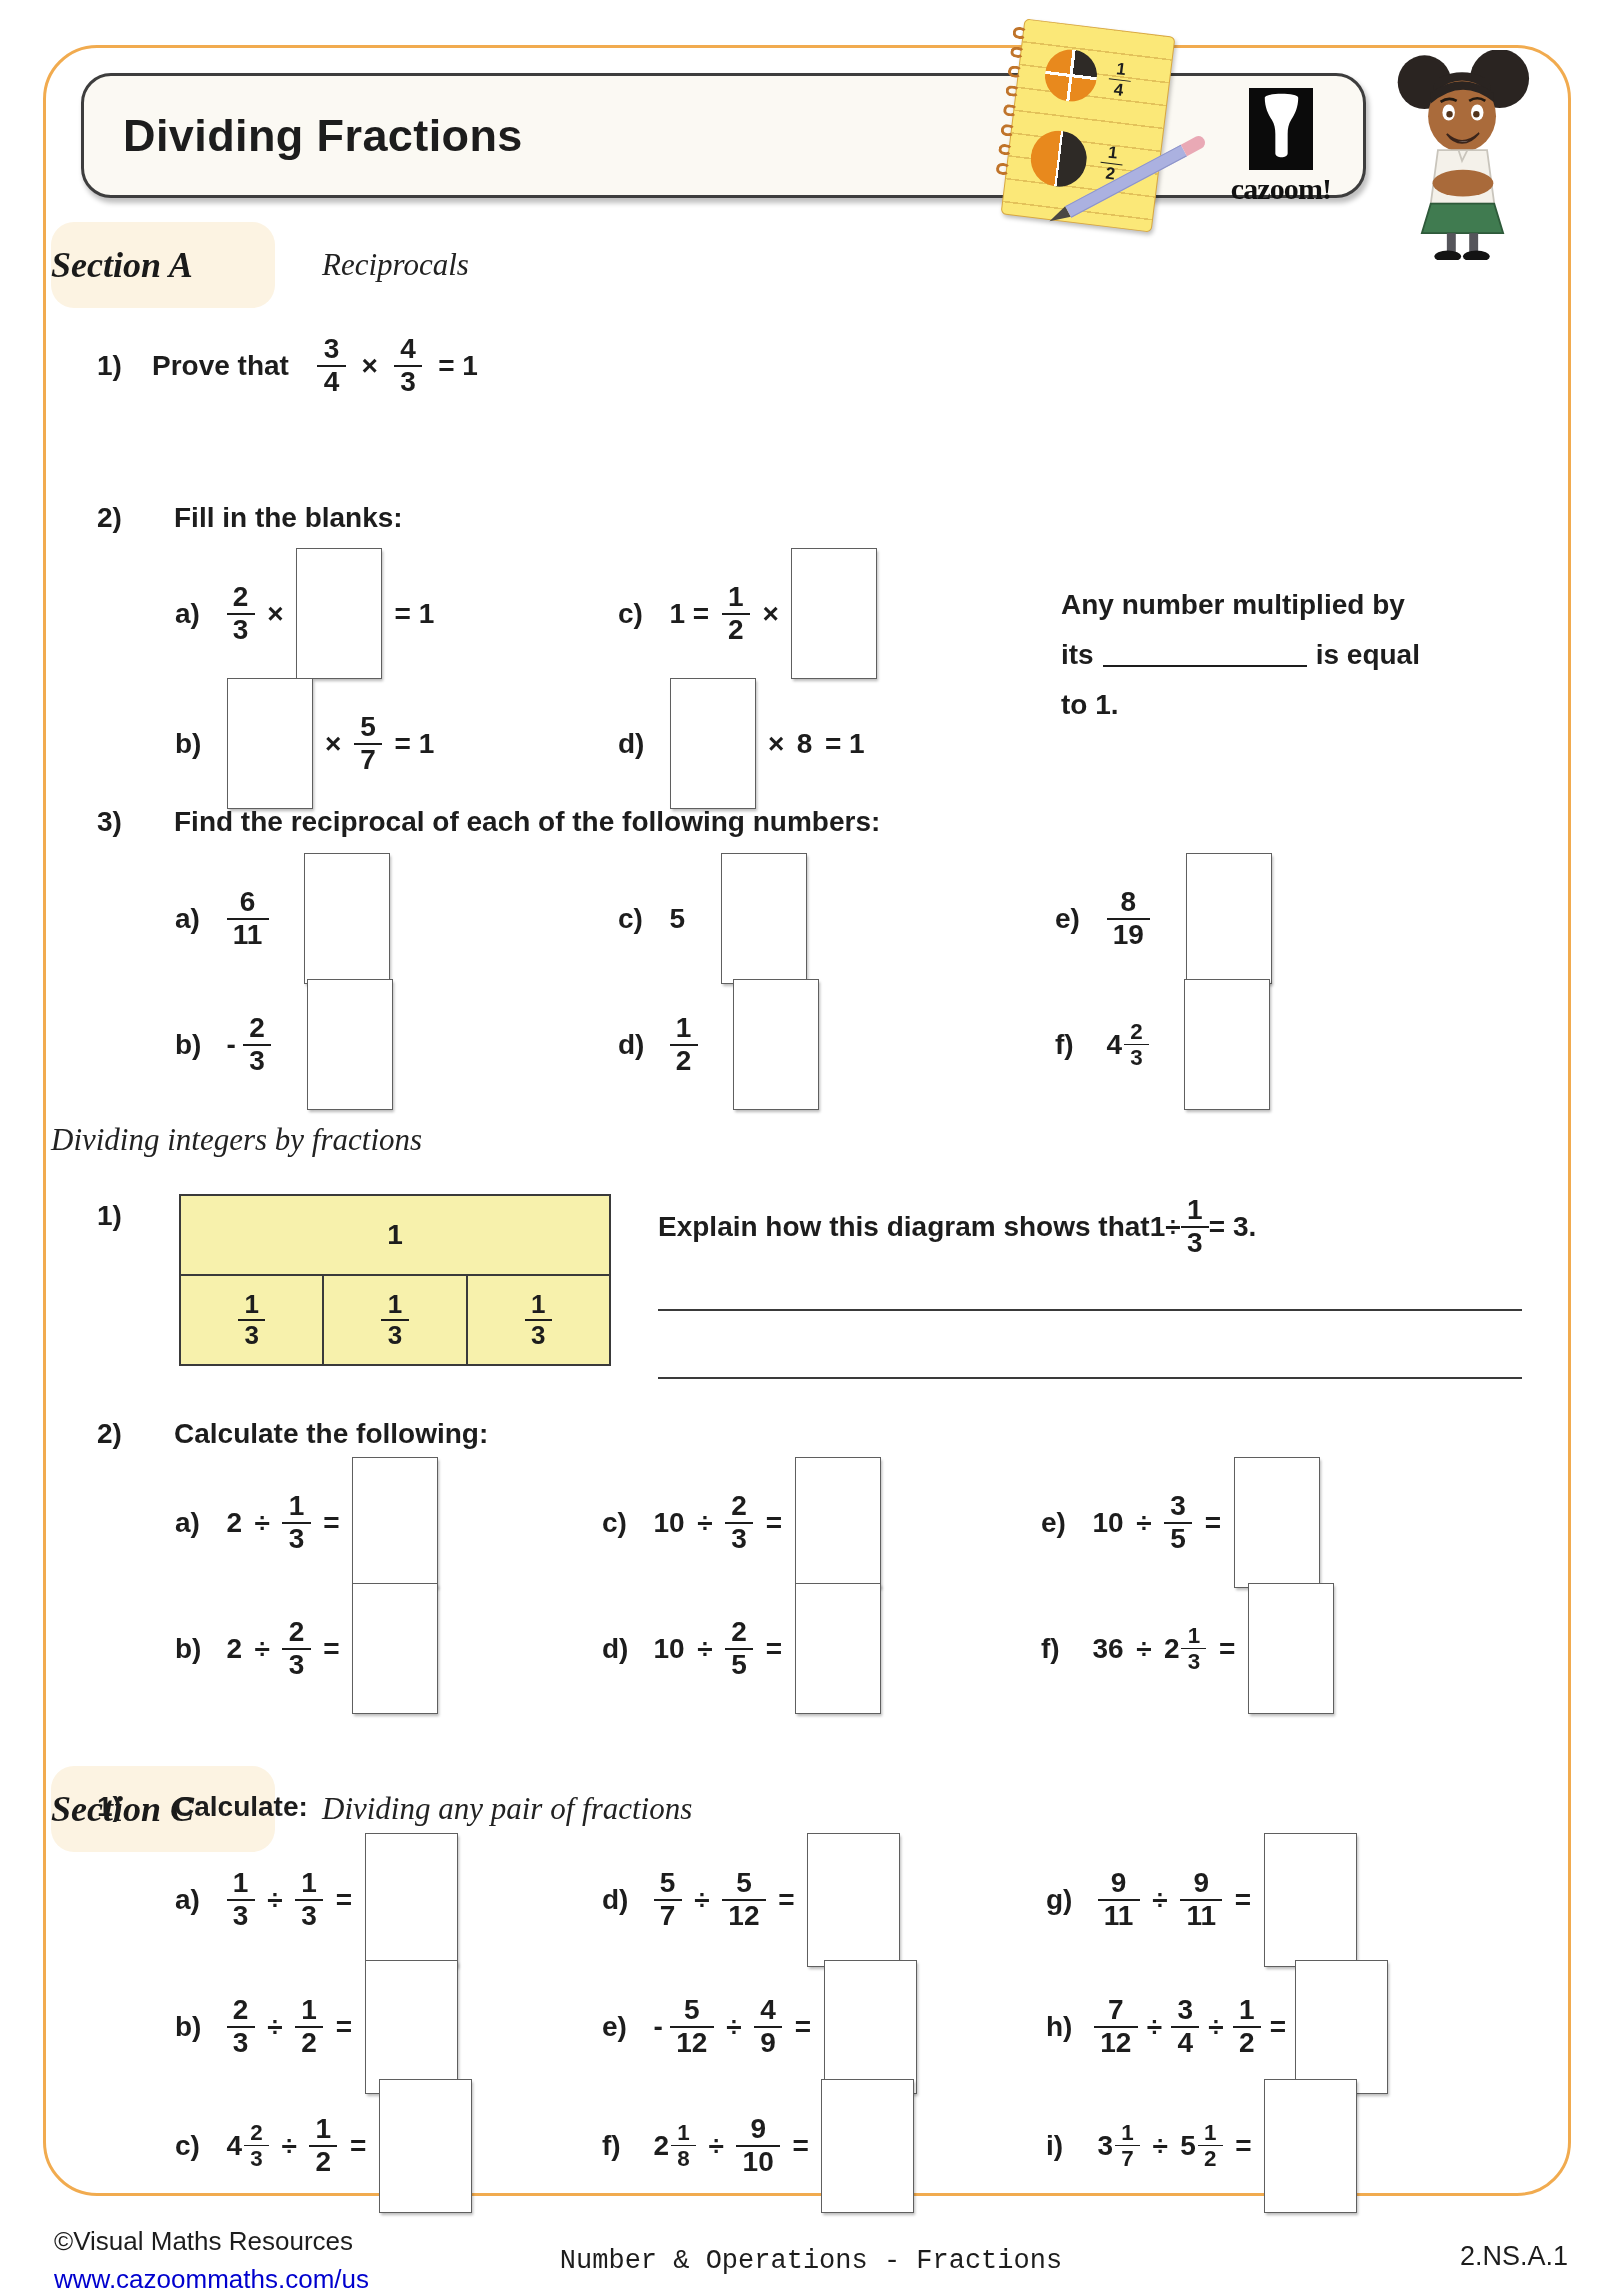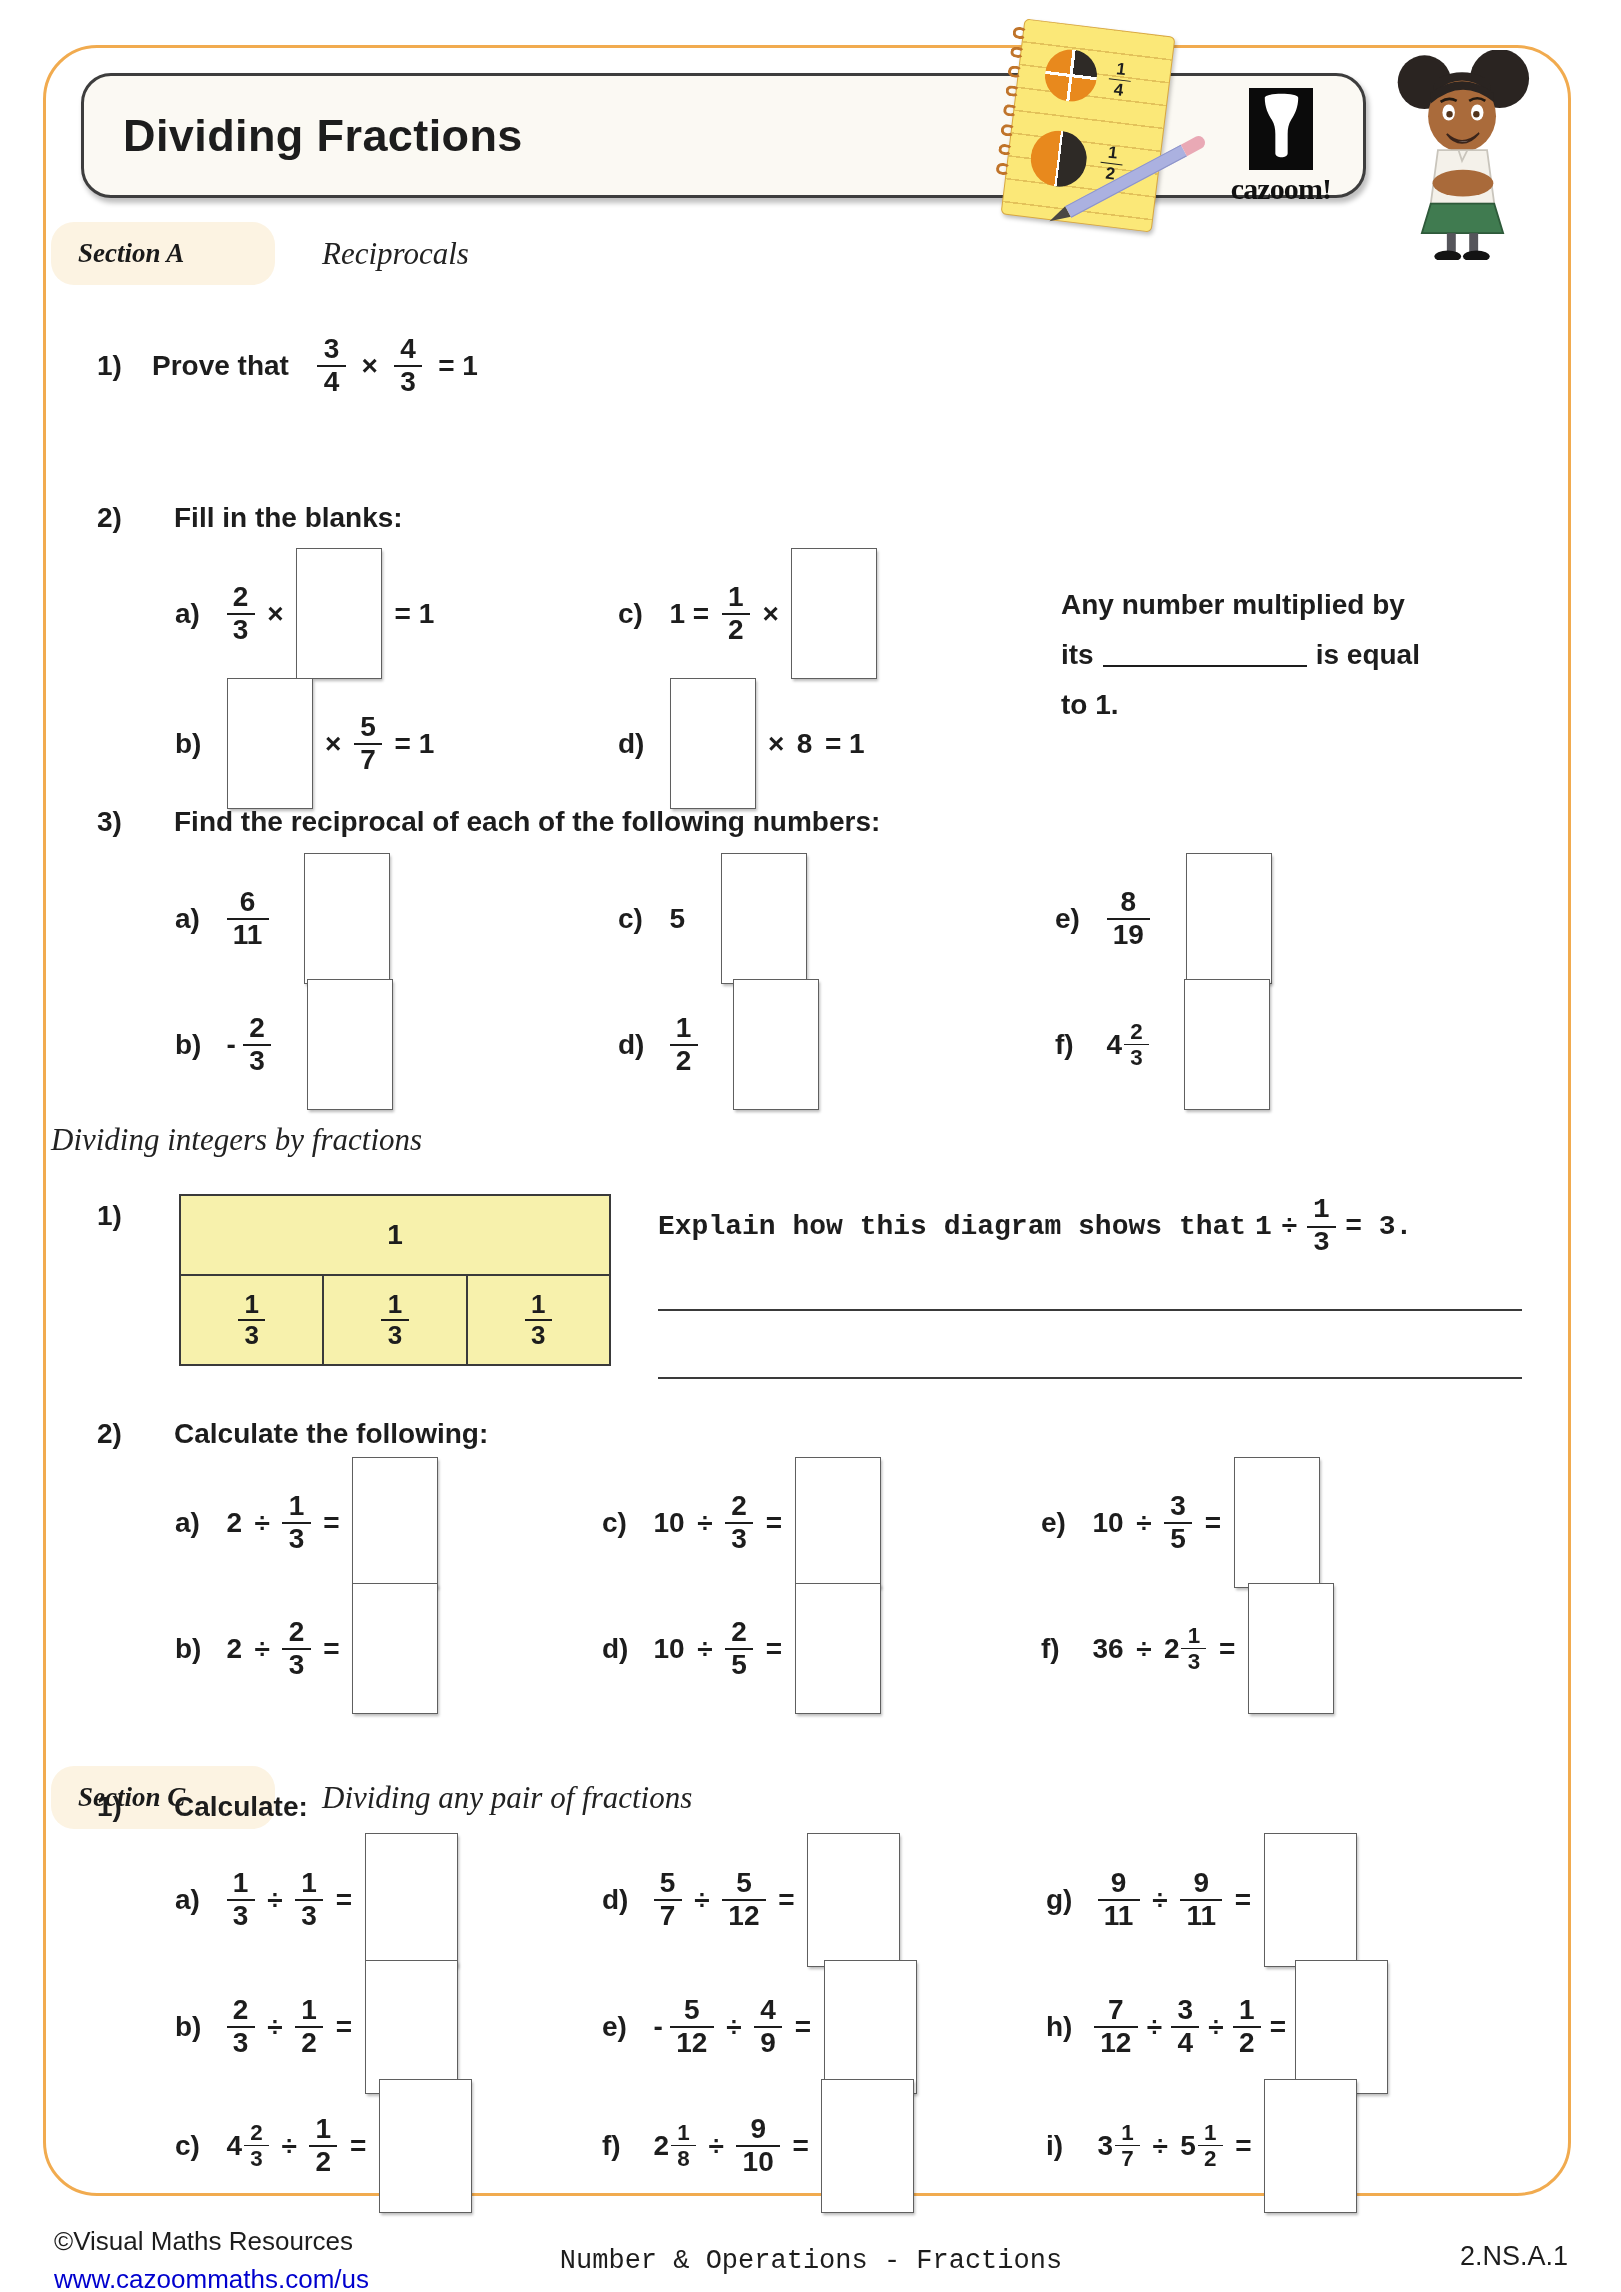--- a/index.html
+++ b/index.html
@@ -20,23 +20,23 @@
   }
   .frame{position:absolute;left:43px;top:45px;width:1528px;height:2151px;
     border:3.6px solid var(--frame-orange);border-radius:54px;}
   .title-box{position:absolute;left:81px;top:73px;width:1285px;height:125px;
     background:var(--title-fill);border:3.6px solid var(--title-border);border-radius:30px;
     box-shadow:2.7px 4.5px 5.4px rgba(0,0,0,.25);display:flex;align-items:center;padding-left:39px;}
   .title-text{font-size:45px;font-weight:700;letter-spacing:0.4px;}
 
   
   .sec-header{position:absolute;left:51px;display:flex;align-items:center;gap:47px;}
-  .chip{background:var(--chip);border-radius:23px;width:224px;height:63px;
-    display:flex;align-items:center;padding-left:27px;
-    font-family:"Liberation Serif",serif;font-style:italic;font-weight:700;font-size:27px;color:#1a1a1a;}
+  .chip{background:var(--chip);border-radius:23px;width:224px;height:86px;
+    display:flex;align-items:center;
+    font-family:"Liberation Serif",serif;font-style:italic;font-weight:700;font-size:36px;color:#1a1a1a;}
   .sub{font-family:"Liberation Serif",serif;font-style:italic;font-size:31px;color:#222;}
 
   
   .qlabel{position:absolute;display:flex;gap:36px;font-weight:700;font-size:28px;}
   .qlabel .qnum{width:41px;flex:none;}
   .cell{position:absolute;display:flex;align-items:center;gap:12.5px;font-weight:700;font-size:28px;height:131px;}
   .cell.tight{gap:9px;}
   .lbl{width:39px;flex:none;}
   .frac{display:inline-flex;flex-direction:column;align-items:center;line-height:1.05;}
   .fnum,.fden{padding:0.9px 6.3px;}
@@ -55,22 +55,22 @@
   .blank{display:inline-block;width:204px;height:1em;border-bottom:2.7px solid var(--ink);
     margin:0 9px;vertical-align:-3.6px;}
 
   
   .diagram{position:absolute;left:179px;top:1194px;width:432px;}
   .bar1{height:82px;border:2.7px solid var(--diagram-border);background:var(--diagram-yellow);
     display:flex;align-items:center;justify-content:center;font-size:28px;font-weight:700;}
   .bar3{display:flex;border:2.7px solid var(--diagram-border);border-top:none;height:90px;background:var(--diagram-yellow);}
   .cell3{flex:1;display:flex;align-items:center;justify-content:center;font-size:26px;font-weight:700;}
   .cell3 + .cell3{border-left:2.7px solid var(--diagram-border);}
-  .explain{position:absolute;left:658px;top:1180px;height:93px;display:flex;align-items:center;gap:9px;
-    font-weight:700;font-size:28px;white-space:nowrap;font-family:Liberation Mono, monospace;}
+  .explain{position:absolute;left:658px;top:1180px;height:93px;display:flex;align-items:center;gap:0;
+    font-weight:700;font-size:28px;white-space:nowrap;}
   .ansline{position:absolute;left:658px;width:864px;height:0;border-top:2.7px solid #3a3a3a;}
 
   
   .foot-left{position:absolute;left:54px;top:2223px;font-size:26px;line-height:1.45;}
   .foot-link{color:var(--link);text-decoration:none;border-bottom:2.7px solid var(--link);}
   .foot-center{position:absolute;left:0;top:2246px;width:1622px;text-align:center;font-size:27px;font-family:Liberation Mono, monospace;}
   .foot-right{position:absolute;left:1460px;top:2241px;font-size:27px;}
 
   
   .notebook{position:absolute;left:1012px;top:27px;width:152px;height:197px;transform:rotate(7deg);z-index:3;}

